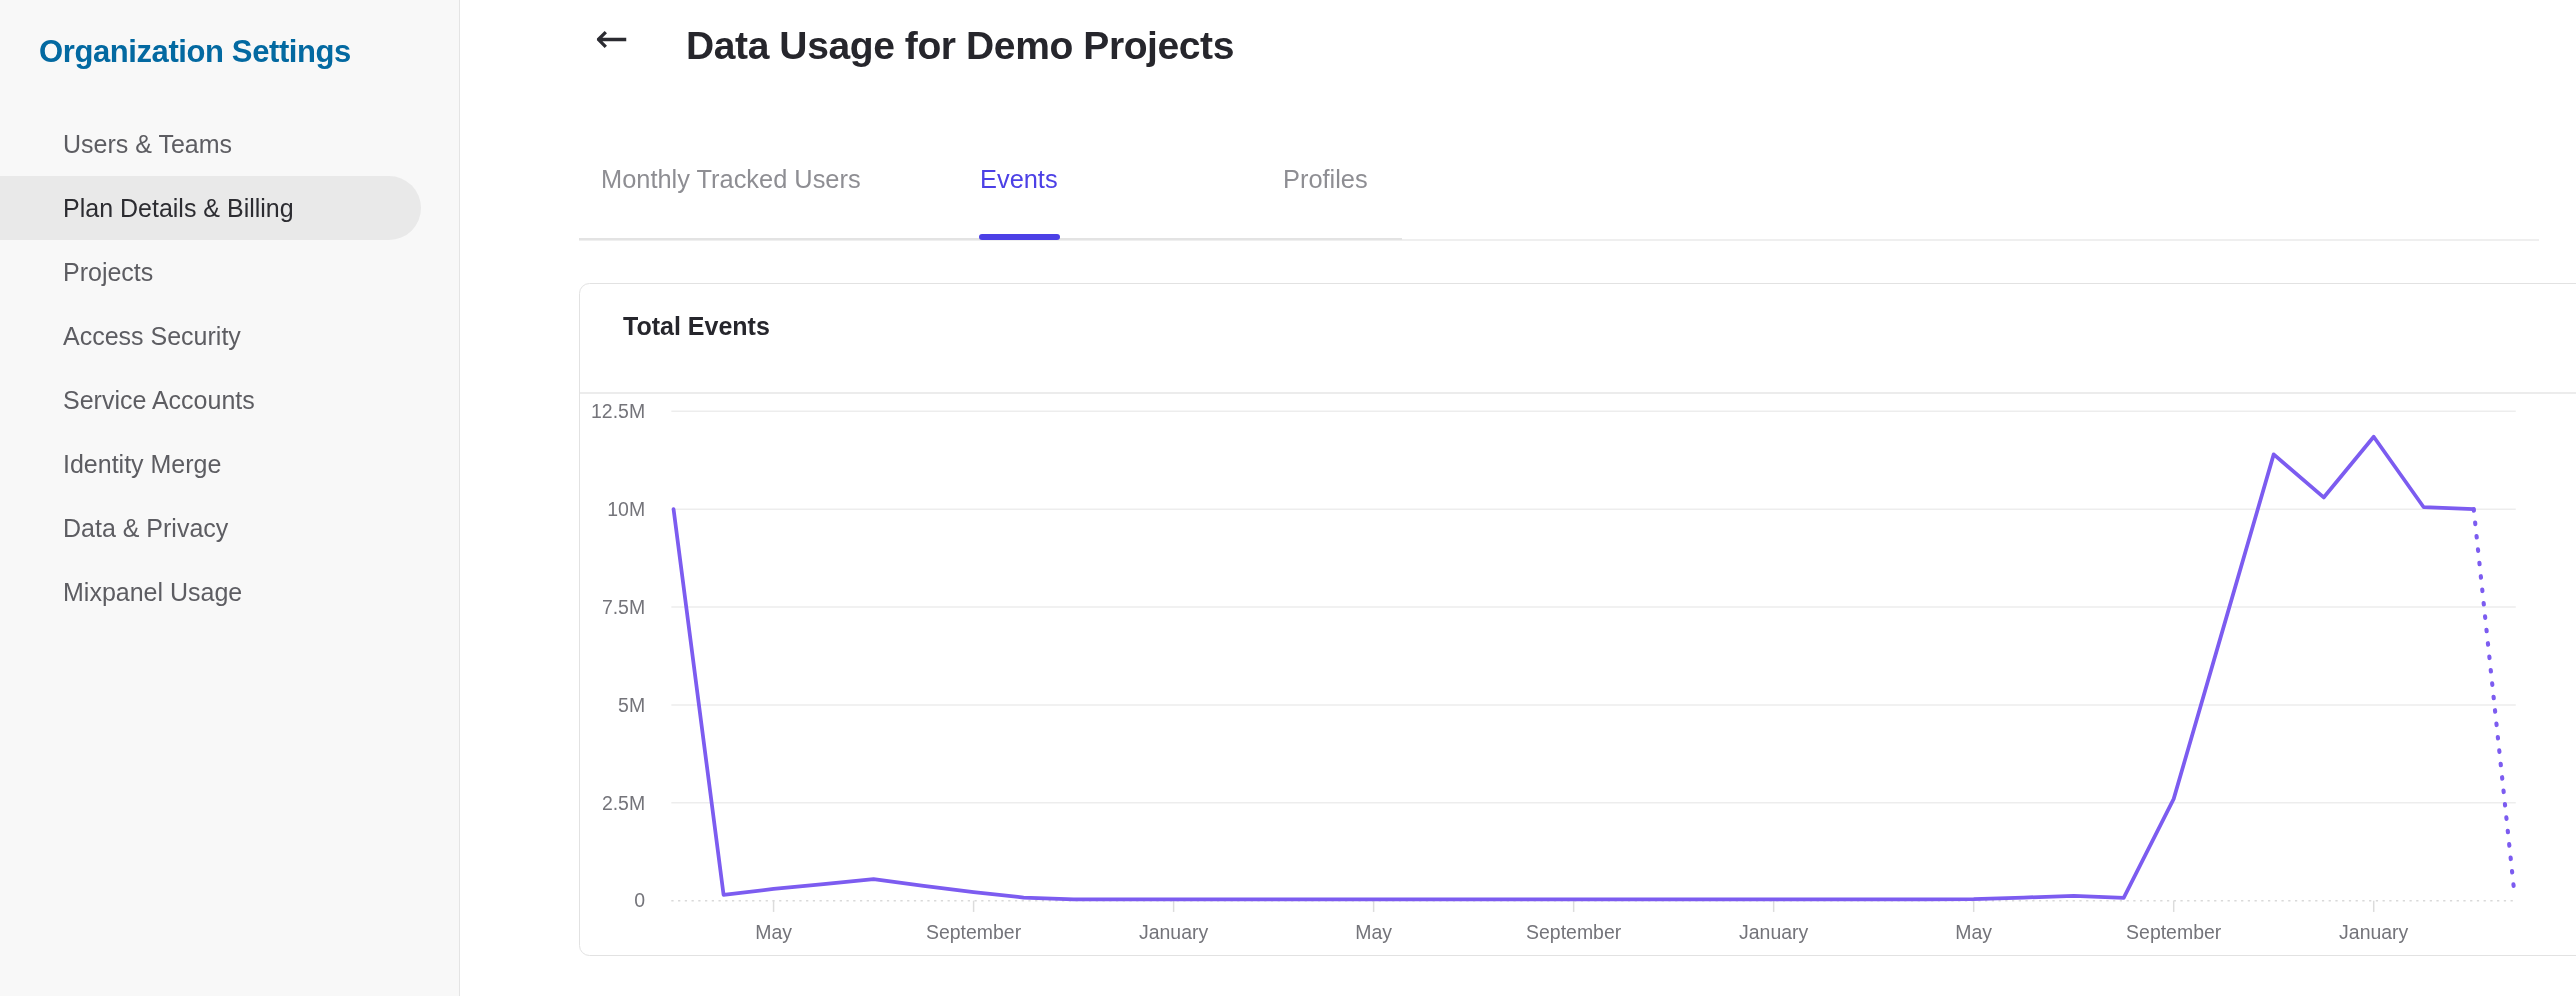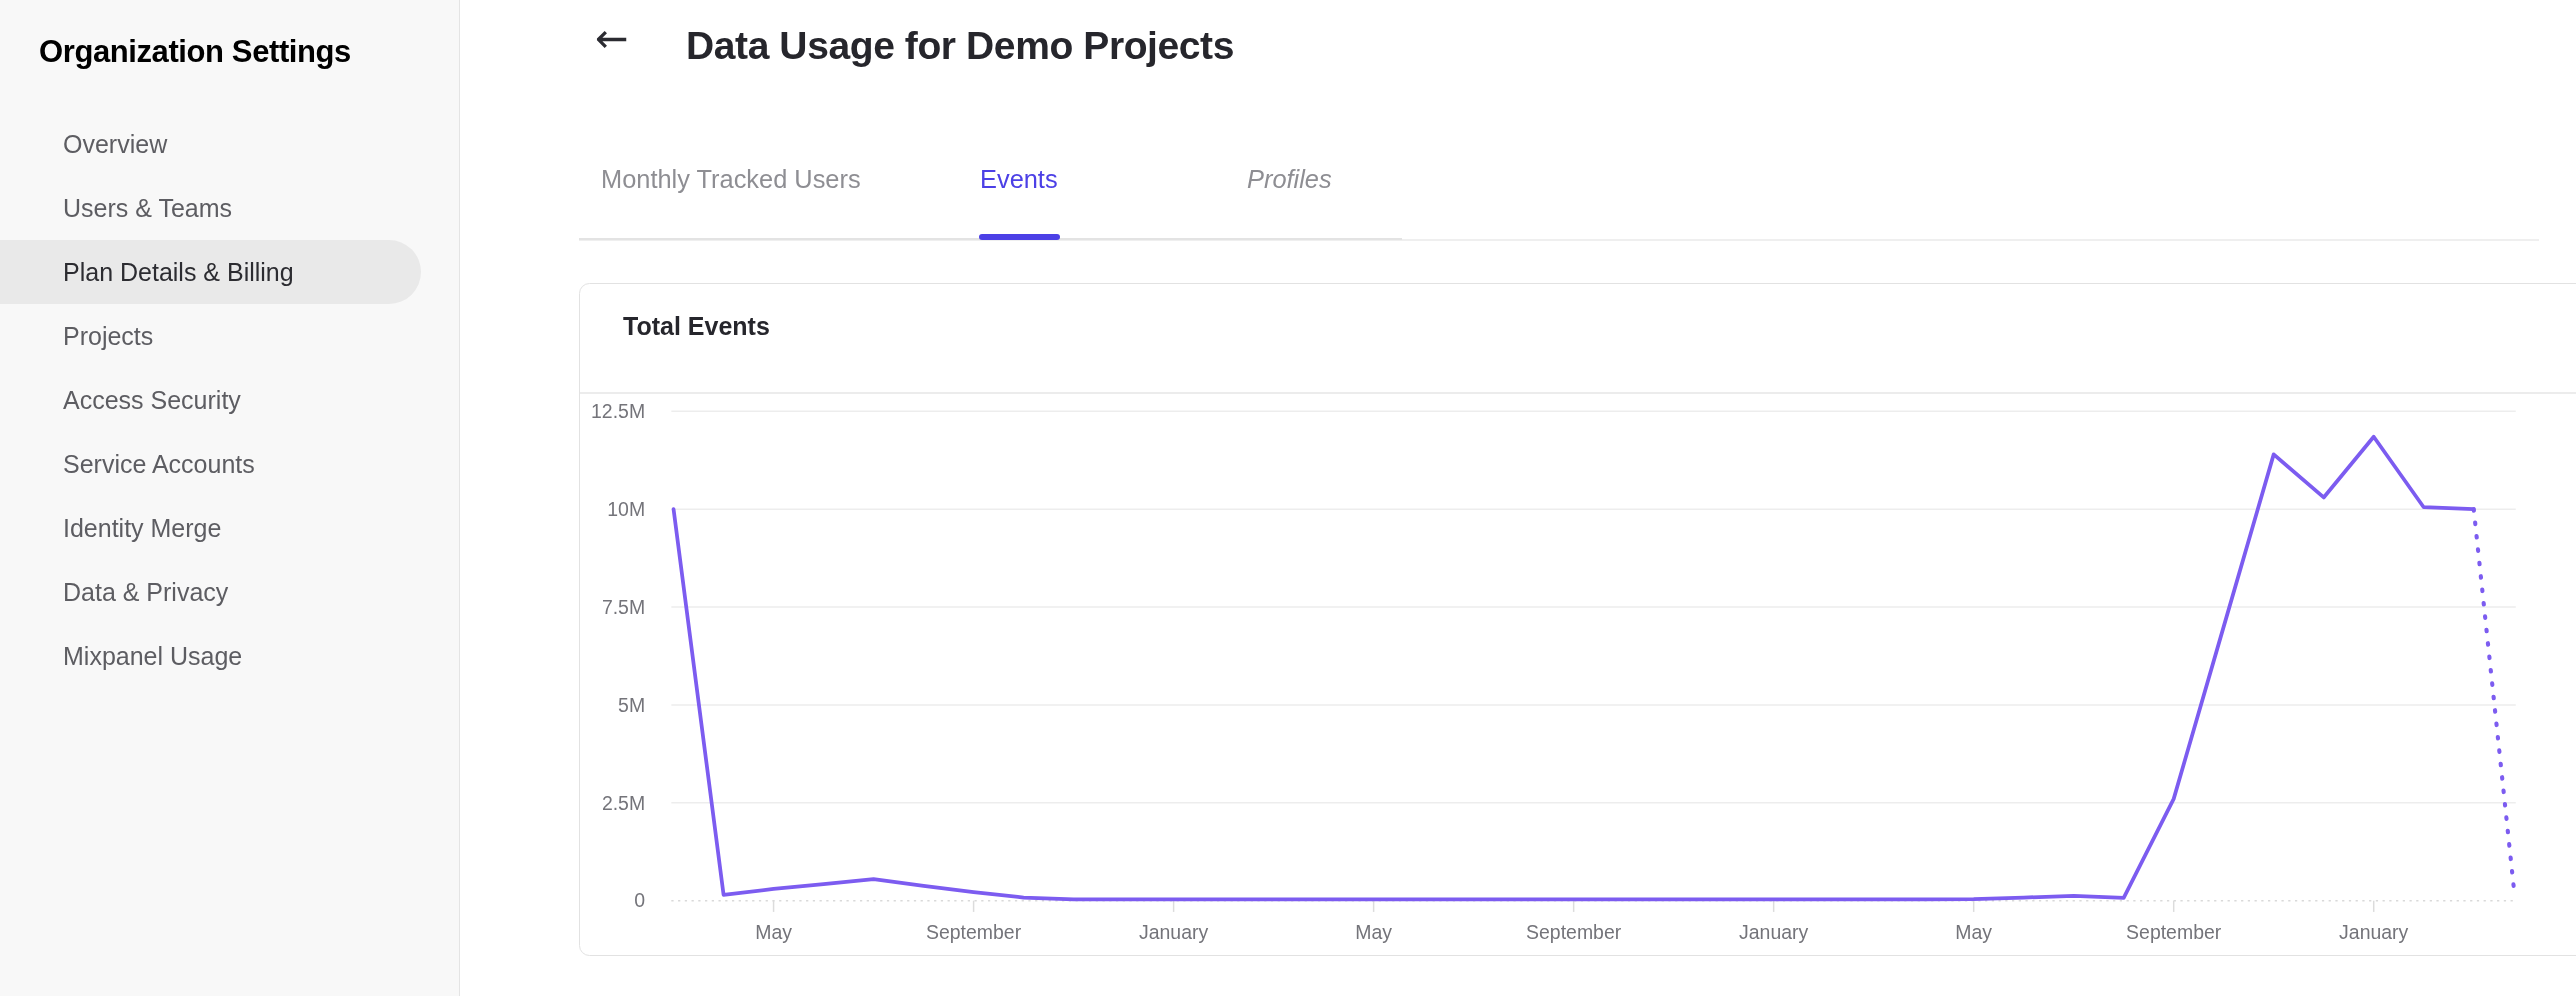--- a/index.html
+++ b/index.html
@@ -23,21 +23,21 @@
     overflow:hidden;
   }
   
   .sidebar{
     position:absolute;left:0;top:0;bottom:0;width:460px;
     background:var(--sidebar-bg);
     border-right:1.5px solid #e4e4e4;
   }
   .sidebar-title{
     position:absolute;left:39px;top:34px;
-    font-size:31px;font-weight:bold;color:#000000;letter-spacing:-0.4px;
+    font-size:31px;font-weight:bold;color:#0369a1;letter-spacing:-0.4px;
     white-space:nowrap;
   }
   .sidebar-nav{position:absolute;left:0;top:112px;right:0;}
   .side-item{
     height:64px;line-height:64px;
     padding-left:63px;
     font-size:25px;color:var(--side-item);
     white-space:nowrap;cursor:pointer;
   }
   .side-item.selected{
@@ -96,21 +96,20 @@
   .axis-label{font-family:"Liberation Sans", sans-serif;font-size:26px;fill:var(--axis-label);}
 </style>
 </head>
 <body>
 
 <div class="app">
 
   <aside class="sidebar">
     <h1 class="sidebar-title">Organization Settings</h1>
     <nav class="sidebar-nav">
-        <div class="side-item">Overview</div>
         <div class="side-item">Users &amp; Teams</div>
         <div class="side-item selected">Plan Details &amp; Billing</div>
         <div class="side-item">Projects</div>
         <div class="side-item">Access Security</div>
         <div class="side-item">Service Accounts</div>
         <div class="side-item">Identity Merge</div>
         <div class="side-item">Data &amp; Privacy</div>
         <div class="side-item">Mixpanel Usage</div>
       </nav>
   </aside>
@@ -121,21 +120,21 @@
       <span>←</span>
     </button>
     <h2 class="page-title">Data Usage for Demo Projects</h2>
 
     <div class="tabbar">
       <div class="tab-divider-light"></div>
       <div class="tab-divider-dark"></div>
       <div class="tab-underline" style="left: 519px; width: 81px;"></div>
     <span class="tab" style="left: 141px;">Monthly Tracked Users</span>
         <span class="tab active" style="left: 520px;">Events</span>
-        <span class="tab" style="left: 787px; font-style: italic;">Profiles</span>
+        <span class="tab" style="left: 823px;">Profiles</span>
       </div>
 
     <section class="card">
       <h3 class="card-title">Total Events</h3>
       <div class="card-divider"></div>
       <svg class="chart-svg" width="1956" height="561" viewBox="0 0 2613 749">
           <line x1="122" y1="678" x2="2586" y2="678" stroke="#d9d9d9" stroke-width="2" stroke-dasharray="3 6"></line>
           <text x="87" y="687" text-anchor="end" class="axis-label">0</text>
           <line x1="122" y1="547.25" x2="2586" y2="547.25" stroke="var(--gridline)" stroke-width="2"></line>
           <text x="87" y="556.25" text-anchor="end" class="axis-label">2.5M</text>

